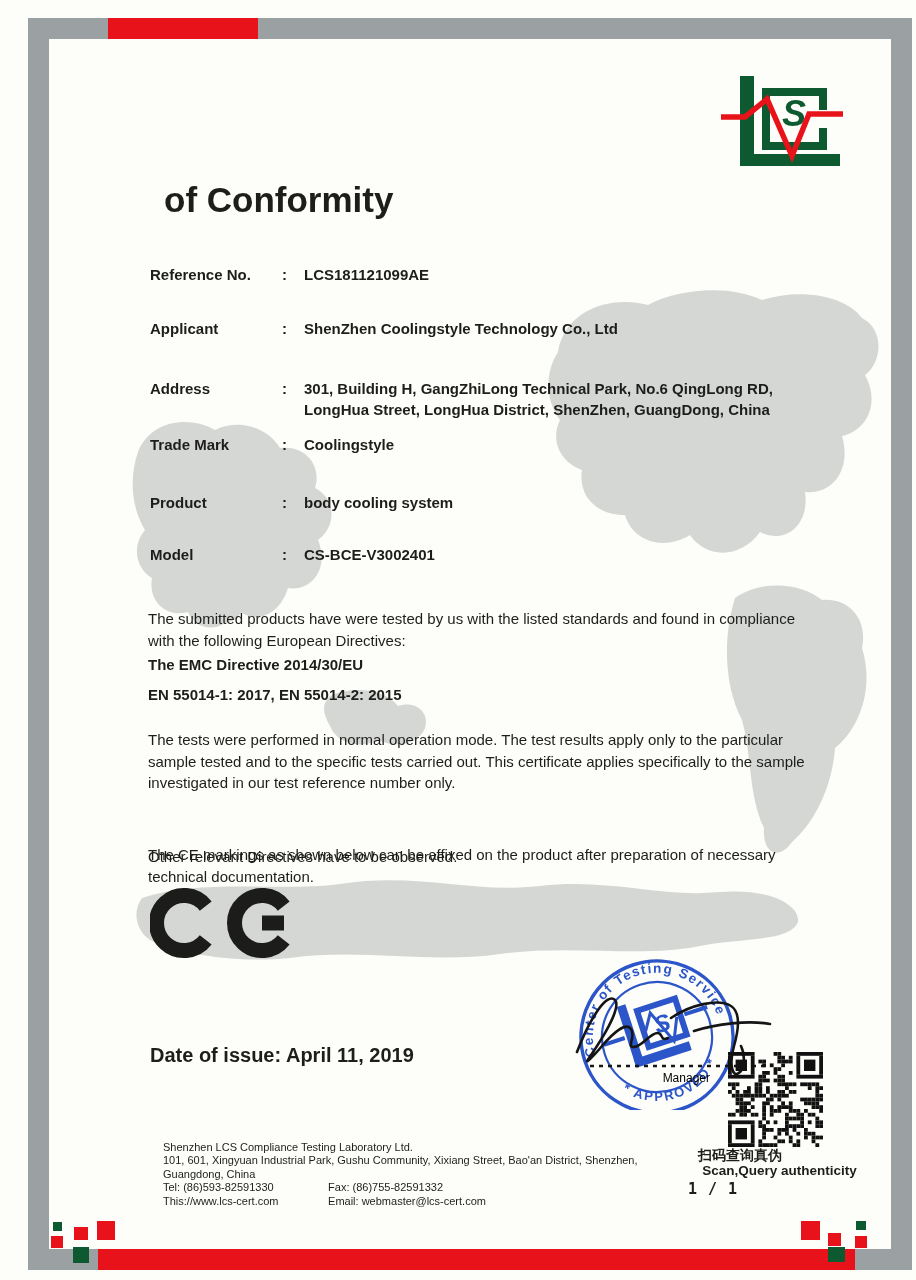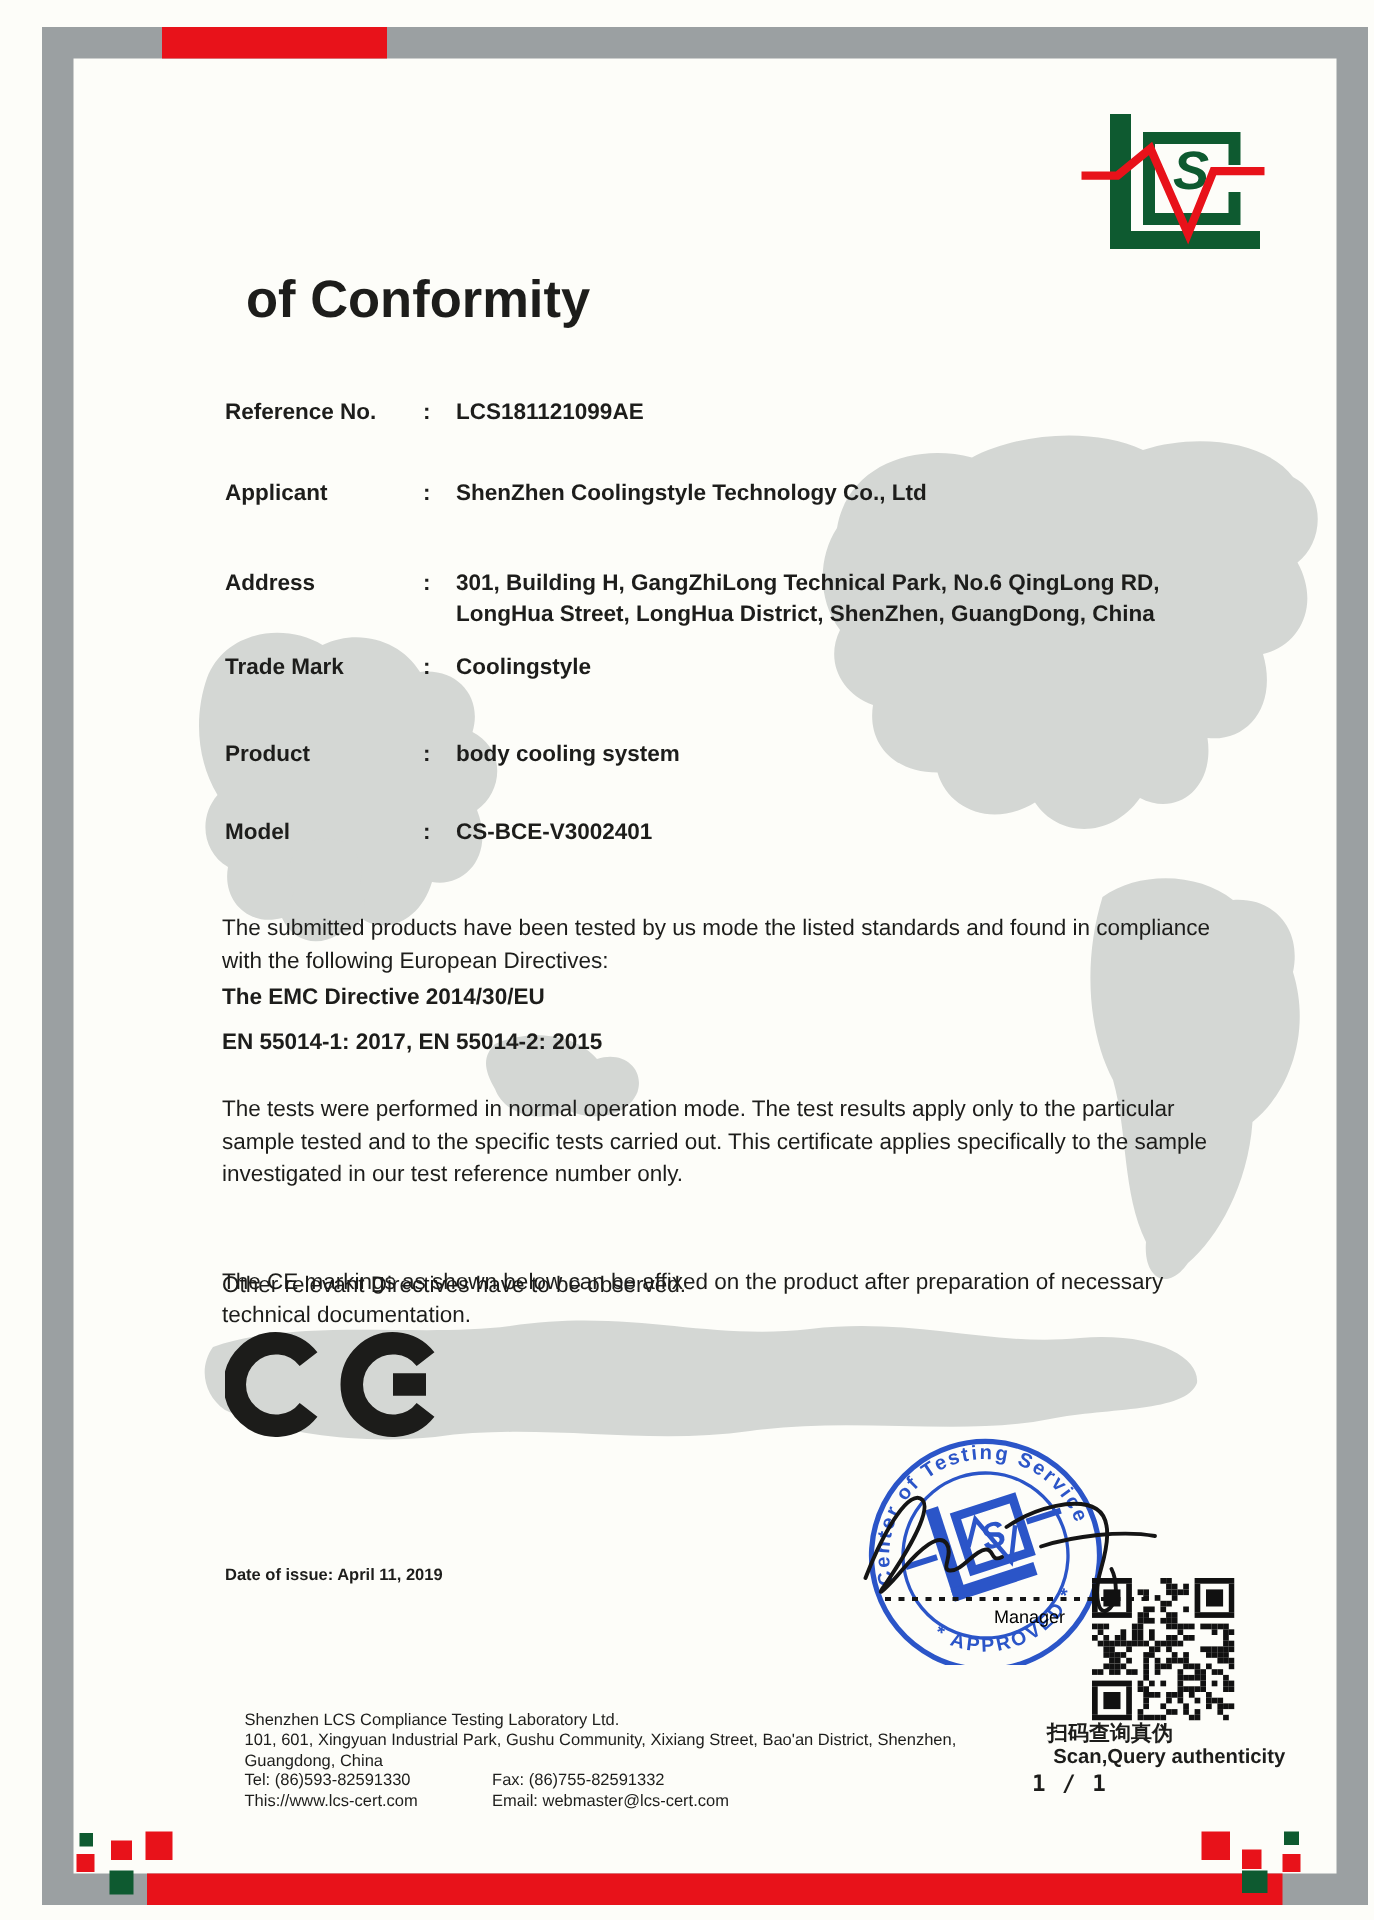--- a/index.html
+++ b/index.html
@@ -18,21 +18,21 @@
   .z1{z-index:1;}
   .title{left:163px;top:134px;font-size:38px;font-weight:bold;letter-spacing:.5px;}
   .subtitle{left:164px;top:180px;font-size:35px;font-weight:bold;}
   .logo{left:712px;top:70px;z-index:1;}
   .field{left:150px;width:700px;display:flex;font-size:15px;font-weight:bold;line-height:21px;}
   .field .lab{width:132px;flex:none;}
   .field .col{width:22px;flex:none;}
   .field .val{width:520px;white-space:pre-line;}
   .para{left:148px;width:724px;font-size:15px;line-height:21.5px;white-space:pre-line;}
   .bold{font-weight:bold;}
-  .date{left:150px;top:1044px;font-size:11px;font-weight:bold;}
+  .date{left:150px;top:1044px;font-size:20px;font-weight:bold;}
   .stamp{left:560px;top:945px;z-index:2;}
   .manager{left:606px;top:1071px;width:104px;text-align:right;font-size:12px;color:#000000;z-index:2;}
   .qr{left:728px;top:1052px;z-index:2;}
   .qr-cn{left:698px;top:1147px;width:165px;text-align:left;font-size:14px;font-weight:bold;z-index:2;}
   .qr-en{left:672px;top:1163px;width:215px;text-align:center;font-size:13.5px;font-weight:bold;z-index:2;}
   .pageno{left:688px;top:1180px;font-size:15px;font-weight:bold;letter-spacing:1px;font-family:"DejaVu Sans Mono",monospace;z-index:2;}
   .footer{left:163px;top:1141px;font-size:11px;line-height:13.4px;z-index:2;}
   .footer .cw{display:inline-block;width:162px;}
   
   .decor{z-index:4;}
@@ -96,21 +96,21 @@
     <span class="lab">Product</span>
       <span class="col">:</span>
       <span class="val">body cooling system</span>
   </div>
   <div class="abs z1 field" style="top:544px">
     <span class="lab">Model</span>
       <span class="col">:</span>
       <span class="val">CS-BCE-V3002401</span>
   </div>
 
-  <div class="abs z1 para" style="top:608px">The submitted products have been tested by us mode the listed standards and found in compliance
+  <div class="abs z1 para" style="top:608px">The submitted products have were tested by us with the listed standards and found in compliance
 with the following European Directives:</div>
   <div class="abs z1 para bold" style="top:654px">The EMC Directive 2014/30/EU</div>
   <div class="abs z1 para bold" style="top:684px">EN 55014-1: 2017, EN 55014-2: 2015</div>
   <div class="abs z1 para" style="top:729px">The tests were performed in normal operation mode. The test results apply only to the particular
 sample tested and to the specific tests carried out. This certificate applies specifically to the sample
 investigated in our test reference number only.</div>
   <div class="abs z1 para" style="top:844px">The CE markings as shown below can be affixed on the product after preparation of necessary
 technical documentation.</div>
   <div class="abs z1 para" style="top:846px">Other relevant Directives have to be observed.</div>
 

